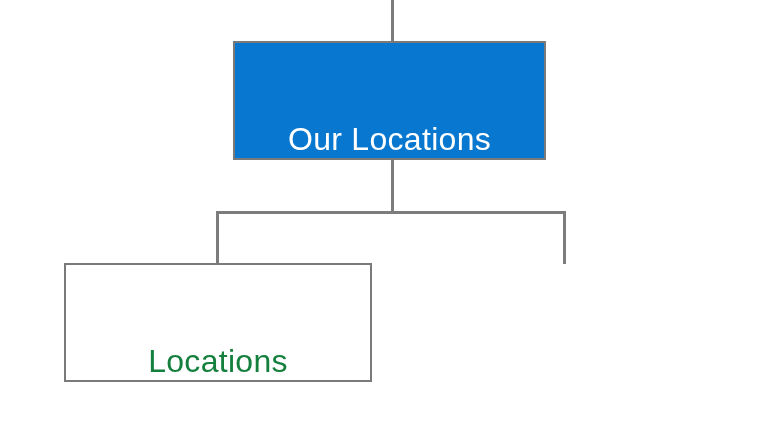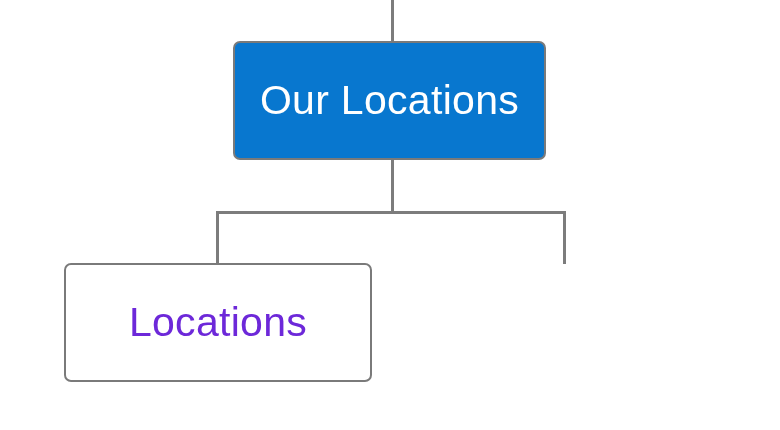--- a/index.html
+++ b/index.html
@@ -19,43 +19,42 @@
     position: absolute;
     background: #7c7c7c;
   }
   .connector.v { width: 3px; }
   .connector.h { height: 3px; }
 
   .node {
     position: absolute;
     box-sizing: border-box;
     display: flex;
-    align-items: center;
+    align-items: flex-end;
     justify-content: center;
-    font-size: 41px;
+    font-size: 32px;
     letter-spacing: 0.3px;
     cursor: default;
-    border-radius: 7px;
   }
   .node-root {
     left: 233px;
     top: 41px;
     width: 313px;
     height: 119px;
     background: #0877cf;
     border: 2px solid #7a7a7a;
     color: #ffffff;
   }
   .node-child {
     top: 263px;
     width: 308px;
     height: 119px;
     background: #ffffff;
     border: 2px solid #7a7a7a;
-    color: #6d28d9;
+    color: #15803d;
   }
   .node-child.left  { left: 64px; }
   .node-child.right { left: 411px; }
 
   
   .conn-top        { left: 391px; top: 0;     height: 42px; }
   .conn-root-down  { left: 391px; top: 160px; height: 53px; }
   .conn-horizontal { left: 216px; top: 211px; width: 350px; }
   .conn-left-drop  { left: 216px; top: 211px; height: 53px; }
   .conn-right-drop { left: 563px; top: 211px; height: 53px; }

